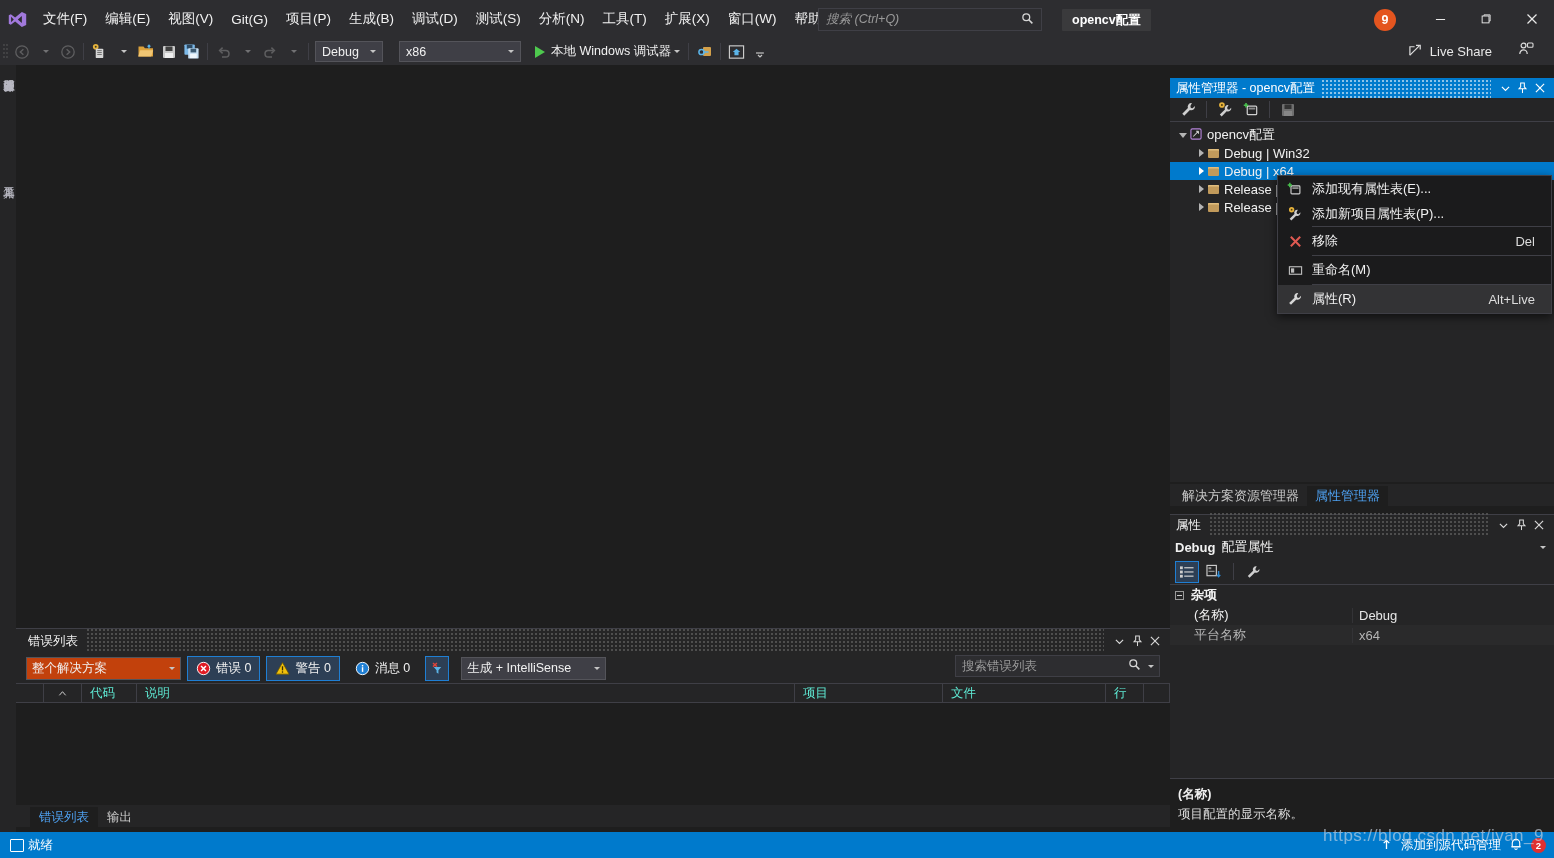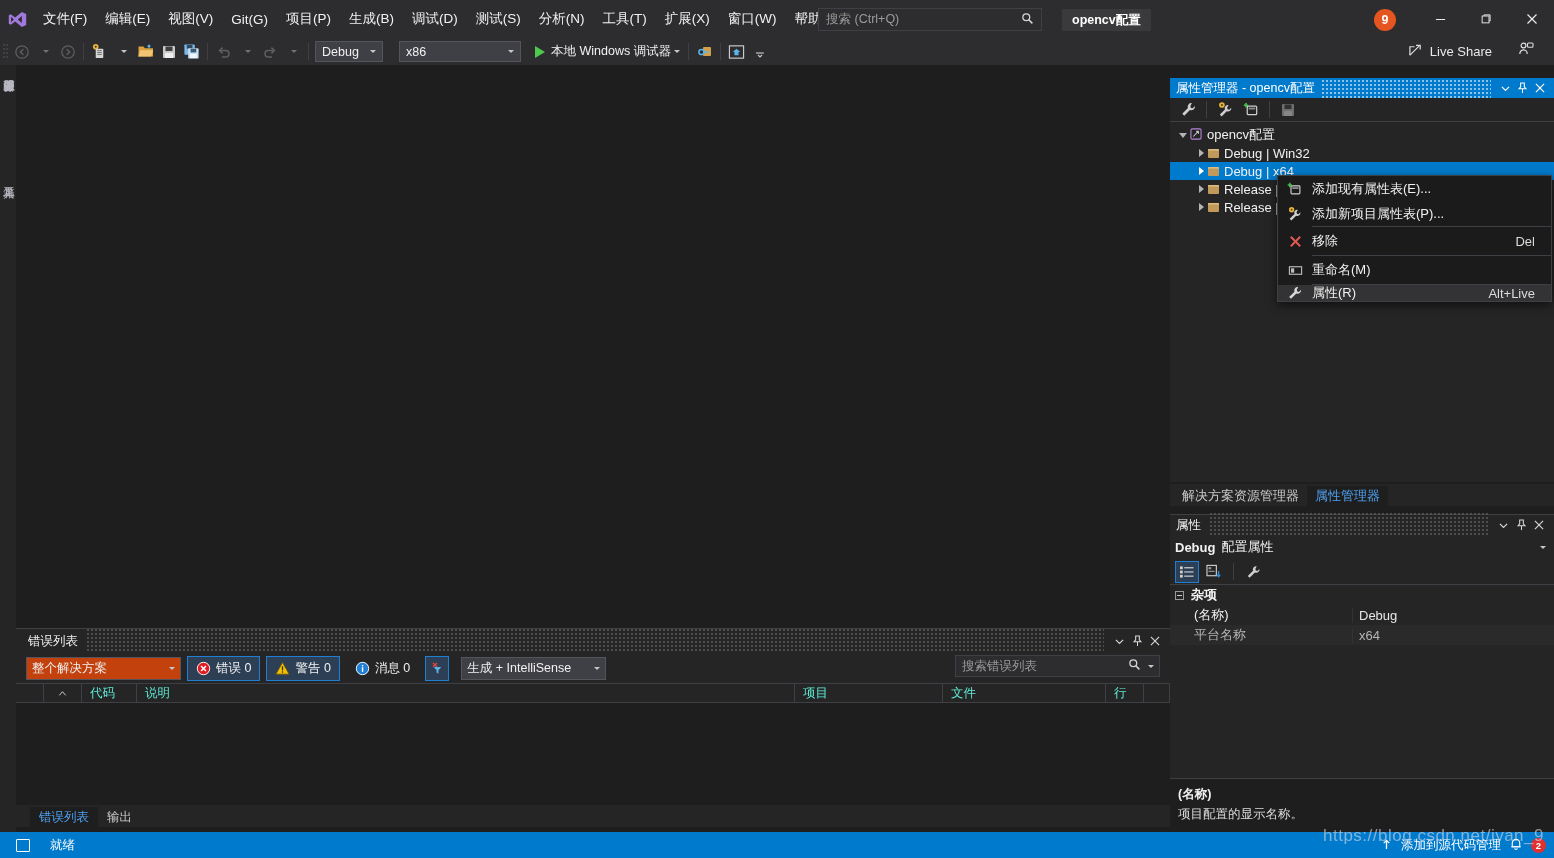--- a/index.html
+++ b/index.html
@@ -21,21 +21,21 @@
     width:34px; height:38px; display:flex; align-items:center; justify-content:center;
   }
   .vs-logo svg { width:19px; height:19px; }
   .menubar { display:flex; align-items:center; height:38px; }
   .menu-item {
     color:#f1f1f1; font-size:13.5px; padding:0 9px; height:38px;
     display:flex; align-items:center; cursor:default; white-space:nowrap;
   }
   .qsearch {
     position:absolute; left:818px; top:8px; width:224px; height:23px;
-    background:#2d2d30; border:1px solid #3f3f46; display:flex; align-items:center;
+    background:#2d2d30; border:1px solid #3f3f46; display:flex; align-items:center;font-style:italic;
   }
   .qsearch .ph { color:#9a9a9a; font-size:12.5px; padding-left:7px; flex:1; }
   .qsearch .mag { padding-right:7px; color:#d0d0d0; }
   .proj-chip {
     position:absolute; left:1062px; top:9px; height:22px;
     background:#3a3a3c; color:#ffffff; font-size:12.5px; font-weight:bold;
     display:flex; align-items:center; padding:0 10px; border-radius:1px;
   }
   .notif-badge {
     position:absolute; left:1374px; top:9px; width:22px; height:22px;
@@ -241,21 +241,21 @@
     border-top:1px solid #3f3f46; padding:7px 8px; background:#1e1e1e;
   }
   .props-desc .dt { color:#f1f1f1; font-size:12.5px; font-weight:bold; margin-bottom:3px; }
   .props-desc .dd { color:#dcdcdc; font-size:12.5px; }
 
   
   .status {
     position:absolute; left:0; top:832px; width:1554px; height:26px;
     background:#007acc; display:flex; align-items:center; color:#ffffff; font-size:12.5px;
   }
-  .status .left { display:flex; align-items:center; gap:20px; padding-left:16px;text-align:right; }
+  .status .left { display:flex; align-items:center; gap:4px; padding-left:10px;text-align:right; }
   .status .right { position:absolute; right:8px; display:flex; align-items:center; gap:8px; }
   .sc-ic { width:14px;height:13px;border:1.6px solid #fff; border-radius:1px; }
   .badge-red {
     width:15px;height:15px;border-radius:50%;background:#e03030;color:#fff;
     display:flex;align-items:center;justify-content:center;font-size:9.5px;font-weight:bold;
   }
   .watermark {
     position:absolute; right:10px; top:826px; color:#cfd9e6; opacity:.62;
     font-size:17px; letter-spacing:.5px; pointer-events:none;
     font-family:"Liberation Sans",sans-serif;
@@ -747,21 +747,21 @@
             <rect x="1.5" y="2.5" width="13" height="8" fill="none" stroke="#bdbdbd" stroke-width="1.2"></rect>
             <rect x="3.2" y="4.2" width="3.4" height="4.6" fill="#bdbdbd"></rect>
           </svg>
       </span>
       <span style="color:#f1f1f1; font-size:13px; flex:1;">重命名(M)</span>
       <span style="color:#dcdcdc; font-size:13px; padding-right:16px;"></span>
     </div>
 
     <div style="height:1px; background:#3f3f46; margin-left:34px;"></div>
 
-    <div style="height:16px; display:flex; align-items:center; background:#333335;">
+    <div style="height:28px; display:flex; align-items:center; background:#333335;">
       <span style="width:34px; display:flex; align-items:center; justify-content:center;">
         <svg width="16" height="16" viewBox="0 0 18 18">
             <path d="M12.6 2.2a3.9 3.9 0 0 0-4.2 5.3L2.4 13.5l2.1 2.1 6-6a3.9 3.9 0 0 0 5.3-4.2l-2.4 2.4-1.9-.5-.5-1.9z" fill="#d7d7d7"></path>
           </svg>
       </span>
       <span style="color:#f1f1f1; font-size:13px; flex:1;">属性(R)</span>
       <span style="color:#dcdcdc; font-size:13px; padding-right:16px;">Alt+Live</span>
     </div>
   </div>
 

